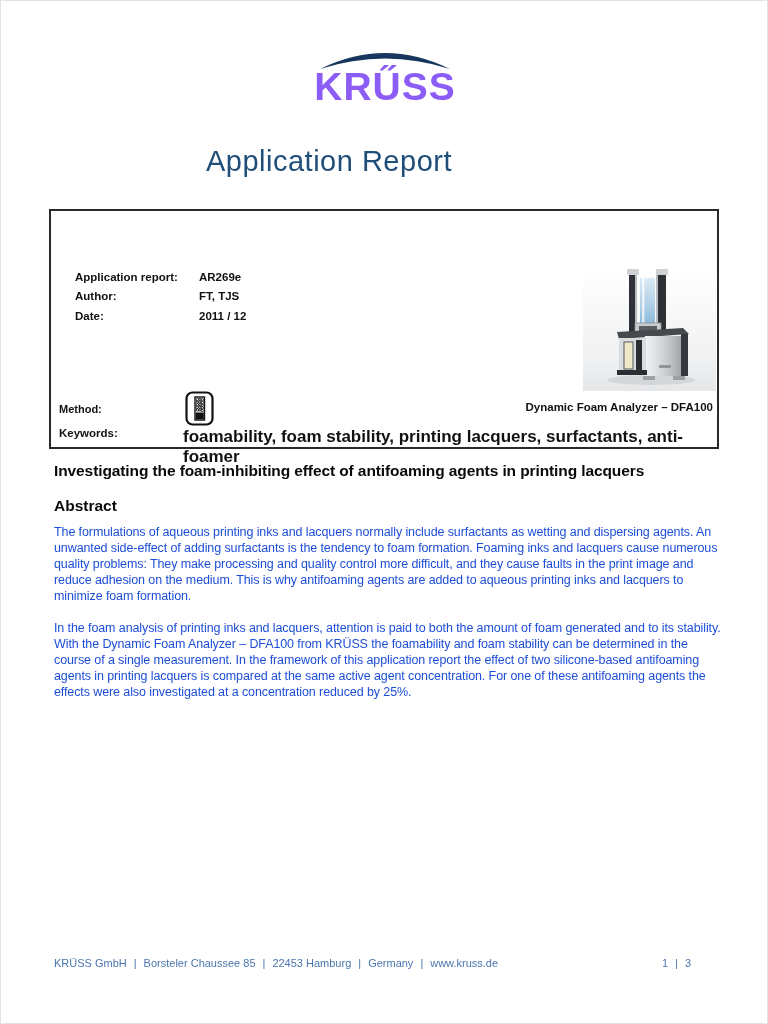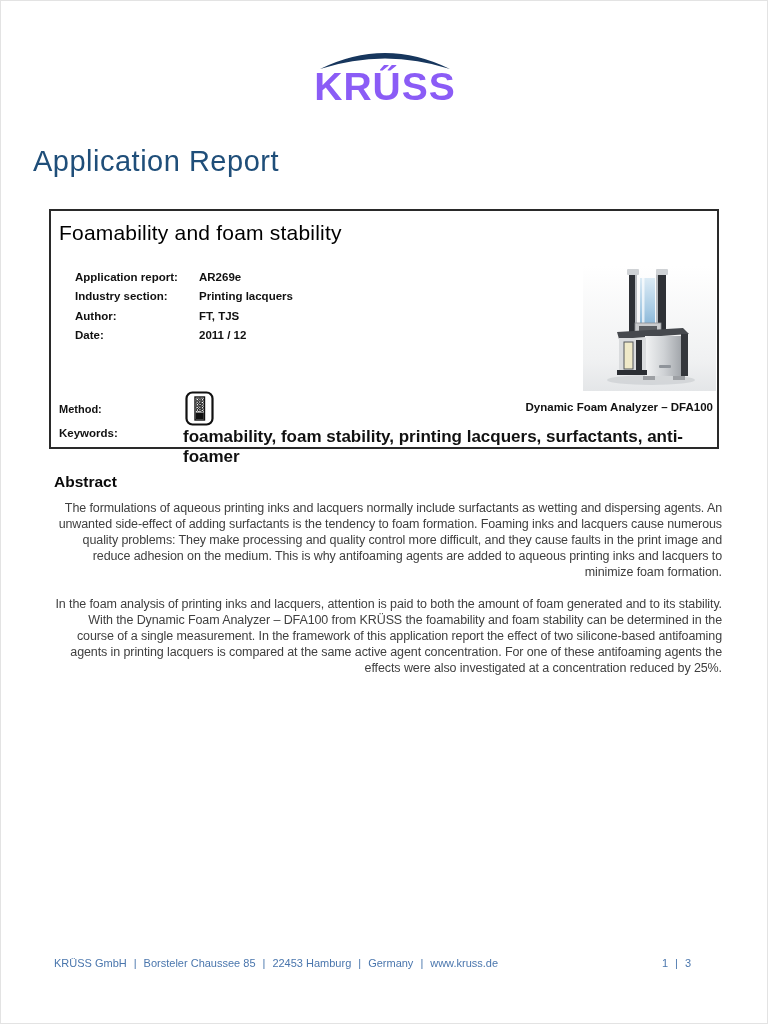--- a/index.html
+++ b/index.html
@@ -13,21 +13,21 @@
   
   .logo { position:absolute; top:46px; left:0; width:768px; text-align:center; }
   .logo-arc { display:block; margin:0 auto -4px auto; }
   .logo-text {
     font-size:39px; font-weight:700; letter-spacing:1px;
     color:#8b5cf6; line-height:1;
   }
 
   
   .doc-title {
-    position:absolute; top:144px; left:0; width:624px; text-align:left;
+    position:absolute; top:144px; left:0; width:624px; text-align:center;
     font-size:29px; font-weight:400; letter-spacing:0.5px; color:#1f4e79;padding-left:32px;
   }
 
   
   .info-box {
     position:absolute; left:48px; top:208px; width:670px; height:240px;
     border:2px solid #2a2a2a; background:#fff;
   }
   .info-box-title {
     position:absolute; left:8px; top:10px;
@@ -55,21 +55,21 @@
   .article { position:absolute; left:53px; top:458px; width:670px; }
   .article-heading {
     font-size:15.5px; font-weight:700; line-height:24px; color:#0a0a0a;
     letter-spacing:-0.1px;
   }
   .abstract-heading {
     margin-top:14px; font-size:15.5px; font-weight:700; color:#0a0a0a;
   }
   .article p {
     margin-top:9px; font-size:12.5px; line-height:16px; letter-spacing:-0.1px;
-    color:#404040; width:668px;text-align:right;
+    color:#1d4ed8; width:668px;
   }
   .article p + p { margin-top:16px; }
 
   
   .footer {
     position:absolute; left:0; top:956px; width:768px; height:20px;
     font-size:11px; color:#4a76ad;
   }
   .footer-left { position:absolute; left:53px; top:0; white-space:nowrap; }
   .footer .sep { margin:0 7px; }
@@ -84,30 +84,25 @@
   <div class="logo">
     <svg class="logo-arc" width="134" height="24" viewBox="0 0 134 24">
       <path d="M2,22 Q67,-10 132,22 Q67,1 2,22 Z" fill="#17365d"></path>
     </svg>
     <div class="logo-text">KRŰSS</div>
   </div>
 
   <h1 class="doc-title">Application Report</h1>
 
   <section class="info-box">
-    <h2 class="info-box-title">Foamability and foam stability</h2>
 
     <div class="fields">
       <div class="field-row">
         <span class="field-label">Application report:</span>
         <span class="field-value">AR269e</span>
-      </div>
-      <div class="field-row">
-        <span class="field-label">Industry section:</span>
-        <span class="field-value">Printing lacquers</span>
       </div>
       <div class="field-row">
         <span class="field-label">Author:</span>
         <span class="field-value">FT, TJS</span>
       </div>
       <div class="field-row">
         <span class="field-label">Date:</span>
         <span class="field-value">2011 / 12</span>
       </div>
     </div>
@@ -191,20 +186,21 @@
       <span class="method-value">Dynamic Foam Analyzer – DFA100</span>
     </div>
 
     <div class="keywords-row">
       <span class="keywords-label">Keywords:</span>
       <span class="keywords-value">foamability, foam stability, printing lacquers, surfactants, anti-foamer</span>
     </div>
   </section>
 
   <div class="article">
+    <h2 class="article-heading">Investigating the foam-inhibiting effect of antifoaming agents in printing lacquers</h2>
     <h3 class="abstract-heading">Abstract</h3>
     <p>The formulations of aqueous printing inks and lacquers normally include surfactants as wetting and dispersing agents. An unwanted side-effect of adding surfactants is the tendency to foam formation. Foaming inks and lacquers cause numerous quality problems: They make processing and quality control more difficult, and they cause faults in the print image and reduce adhesion on the medium. This is why antifoaming agents are added to aqueous printing inks and lacquers to minimize foam formation.</p>
     <p>In the foam analysis of printing inks and lacquers, attention is paid to both the amount of foam generated and to its stability. With the Dynamic Foam Analyzer – DFA100 from KRÜSS the foamability and foam stability can be determined in the course of a single measurement. In the framework of this application report the effect of two silicone-based antifoaming agents in printing lacquers is compared at the same active agent concentration. For one of these antifoaming agents the effects were also investigated at a concentration reduced by 25%.</p>
   </div>
 
   <div class="footer">
     <span class="footer-left">
       <span>KRÜSS GmbH</span><span class="sep">|</span><span>Borsteler Chaussee 85</span><span class="sep">|</span><span>22453 Hamburg</span><span class="sep">|</span><span>Germany</span><span class="sep">|</span><span class="website-link">www.kruss.de</span>
     </span>
     <span class="footer-page">

